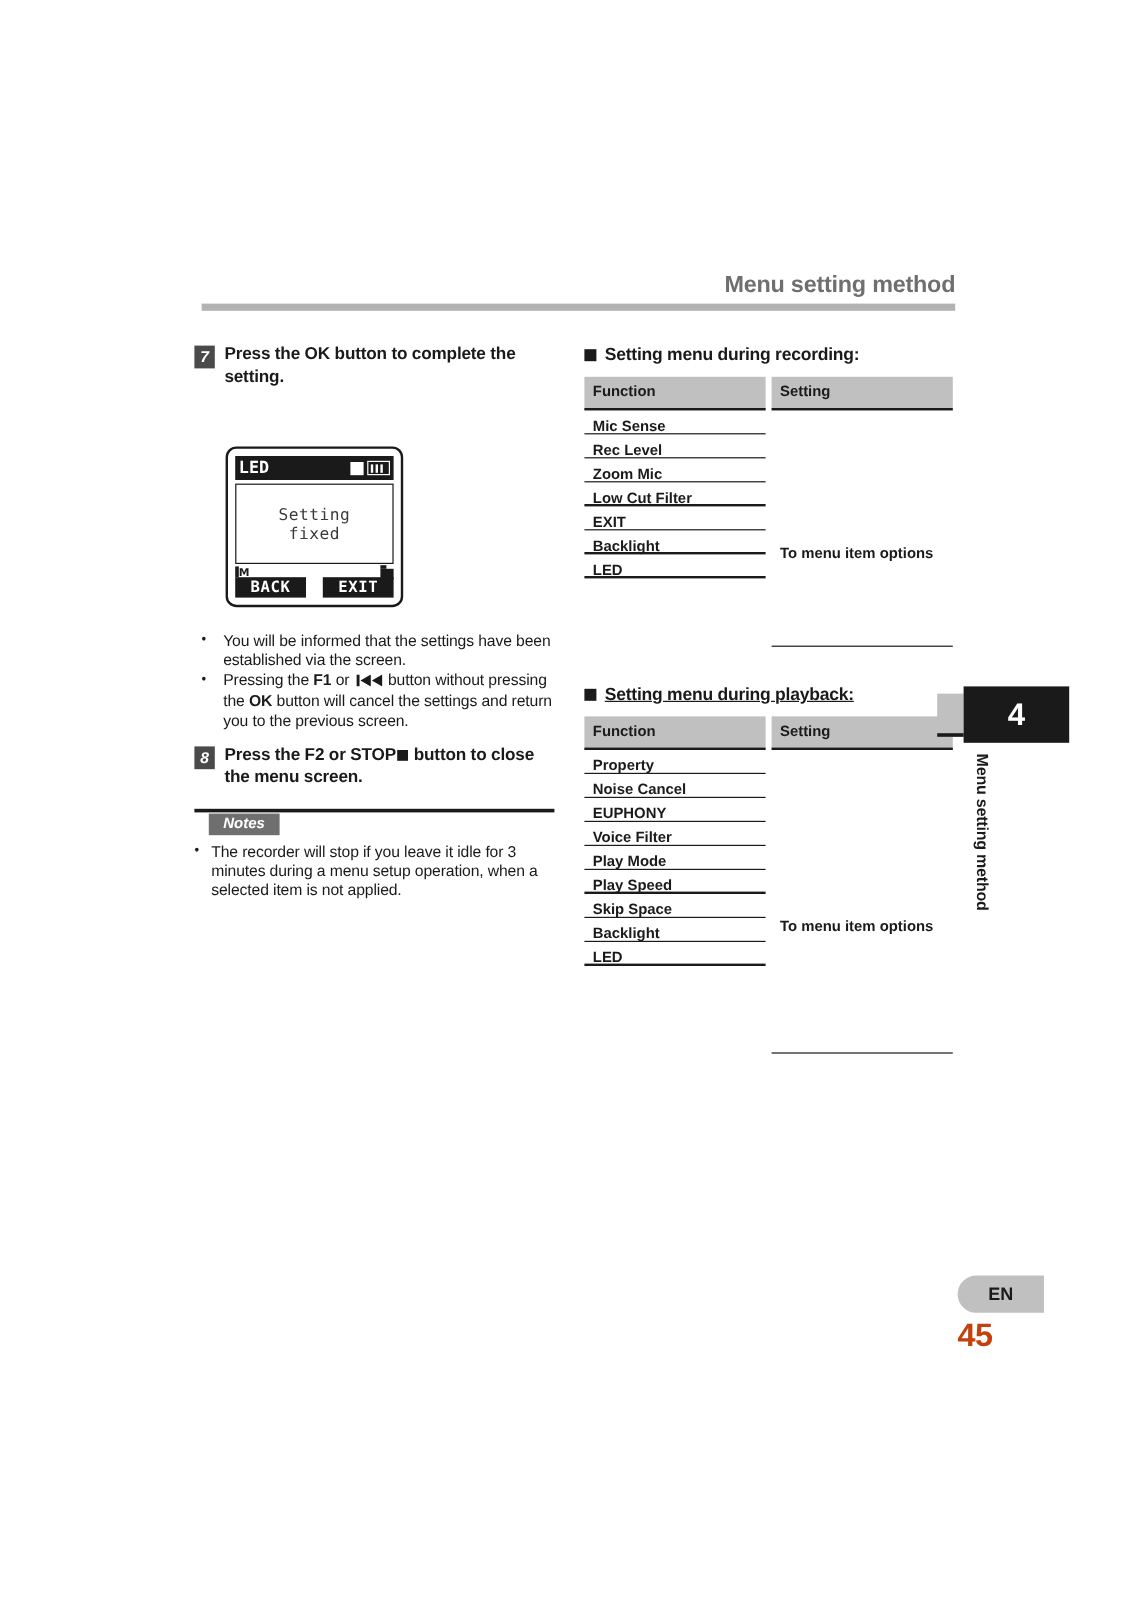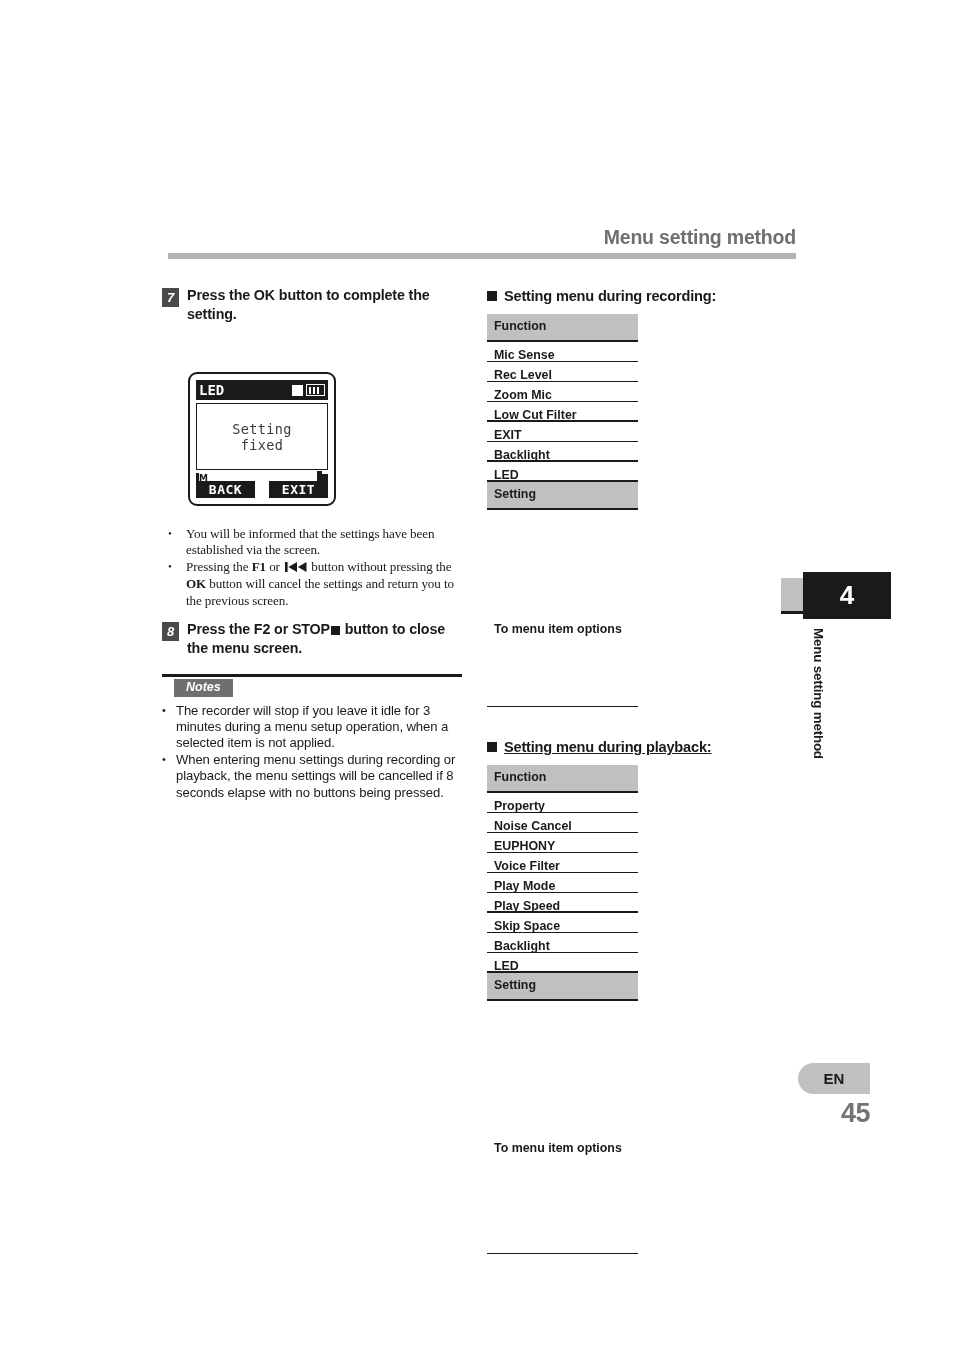--- a/index.html
+++ b/index.html
@@ -82,21 +82,21 @@
     margin-bottom:0;
     letter-spacing:-0.1px;
   }
   ul.bullets li:before{
     content:"\2022";
     position:absolute;
     left:6px;top:-1px;
     font-size:11px;
     color:#1a1a1a;
   }
-  ul.bullets.indent li{padding-left:24px;font-family:Liberation Serif, serif;}
+  ul.bullets.indent li{padding-left:24px;}
   ul.bullets.flush li{padding-left:14px;}
   ul.bullets.flush li:before{left:0px;}
 
   .prev-icon{
     display:inline-block;
     vertical-align:-1px;
     margin:0 1px 0 2px;
   }
 
   
@@ -237,21 +237,21 @@
     width:10px;height:10px;
     background:#1a1a1a;
     margin-right:7px;
   }
 
   
   .menu-table{
     position:relative;
     width:307px;
   }
-  .mt-grid{display:flex;flex-direction:column;}
+  .mt-grid{display:flex;}
   .mt-func{width:151px;}
   .mt-gap{width:5px;}
   .mt-set{width:151px;position:relative;}
 
   .mt-head{
     background:#c0c0c0;
     font-size:12.4px;
     font-weight:bold;
     line-height:15px;
     padding:5px 7px 6px 7px;
@@ -322,24 +322,24 @@
     color:#1a1a1a;
     font-size:15px;
     font-weight:bold;
     line-height:31px;
     text-align:center;
   }
   #page-number{
     position:absolute;
     left:798px;top:1098px;
     width:72px;
-    text-align:right;
+    text-align:left;
     font-size:27px;
     font-weight:bold;
-    color:#737373;
+    color:#c2410c;
     letter-spacing:-0.5px;
   }
 </style>
 </head>
 <body>
 
 <div id="page-header">
   <div class="title">Menu setting method</div>
   <div class="rule"></div>
 </div>
@@ -403,21 +403,20 @@
       <div class="step-num">8</div>
       <div class="step-text"><span>Press the </span><b>F2</b><span> or </span><b>STOP</b><span class="sq-glyph"></span><span> button to close the menu screen.</span></div>
     </div>
 
 
     <div class="notes-wrap">
       <div class="notes-rule"></div>
       <div class="notes-tag">Notes</div>
       <ul class="bullets flush notes-body">
         <li>The recorder will stop if you leave it idle for 3 minutes during a menu setup operation, when a selected item is not applied.</li>
-        <li>When entering menu settings during recording or playback, the menu settings will be cancelled if 8 seconds elapse with no buttons being pressed.</li>
       </ul>
     </div>
 
   </div>
 
   <div class="col-right">
 
     <div class="sec-head">
       <span class="marker"></span>
       <span>Setting menu during recording:</span>

